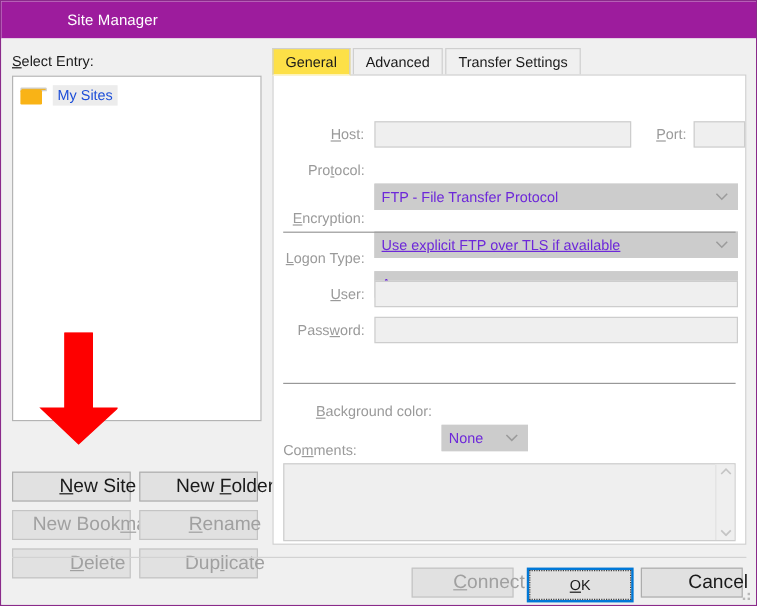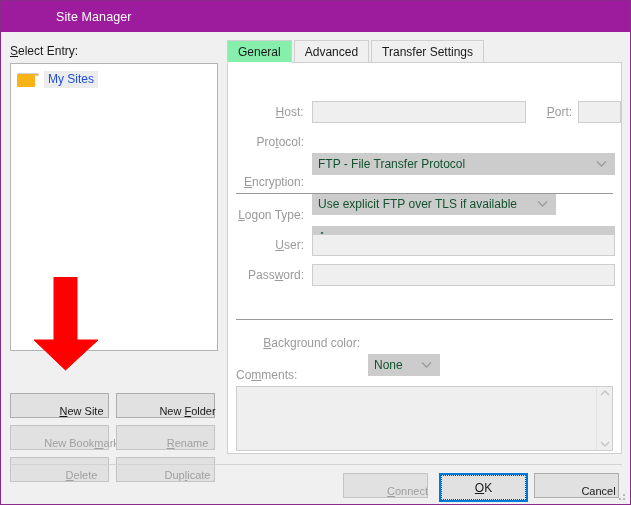--- a/index.html
+++ b/index.html
@@ -119,23 +119,23 @@
     white-space: nowrap;
   }
 
   
   .btn {
     box-sizing: border-box;
     background: #e1e1e1;
     border: 1px solid #adadad;
     color: #1a1a1a;
     font-family: "Liberation Sans", sans-serif;
-    font-size: 11px;
-    display: flex;
-    align-items: flex-end;
+    font-size: 16px;
+    display: flex;
+    align-items: center;
     justify-content: center;
     cursor: pointer;
     white-space: nowrap;
     user-select: none;
     padding-left: 44px;
   }
   .btn.disabled {
     color: #a0a0a0;
     background: #e1e1e1;
     border-color: #c4c4c4;
@@ -173,21 +173,21 @@
     background: #f0f0f0;
     border: 1px solid #cfcfcf;
     border-bottom: 1px solid #cfcfcf;
     font-size: 12px;
     color: #1a1a1a;
     margin-right: 2px;
     cursor: pointer;
     white-space: nowrap;
   }
   .tab.active {
-    background: #86efac;
+    background: #fde047;
     border: 1px solid #cfcfcf;
     border-bottom: 1px solid #ffffff;
     position: relative;
     z-index: 3;
   }
 
   .tabpanel {
     position: absolute;
     left: 226px; top: 30px;
     width: 395px;
@@ -221,21 +221,21 @@
     padding: 0 5px;
     display: flex;
     align-items: center;
   }
   .fcombo {
     box-sizing: border-box;
     background: #cccccc;
     border: 1px solid #cccccc;
     height: 22px;
     font-size: 12px;
-    color: #14532d;
+    color: #6d28d9;
     padding: 0 5px;
     display: flex;
     align-items: center;
     position: relative;
     margin-top: 44px;
   }
   .fcombo .caret {
     position: absolute;
     right: 7px;
     top: 50%;
@@ -400,21 +400,21 @@
         <span class="fcombo" style="margin-left:8px; width:303px;">
           <span>FTP - File Transfer Protocol</span>
           <svg class="caret" width="11" height="7" viewBox="0 0 11 7">
             <path d="M1 1 L5.5 5.5 L10 1" stroke="#9b9b9b" stroke-width="1.3" fill="none"></path>
           </svg>
         </span>
       </div>
 
       <div class="frow" style="left:0; top:108px; width:393px;">
         <span class="flabel" style="width:76px;"><u>E</u>ncryption:</span>
-        <span class="fcombo" style="margin-left:8px; width:244px;">
+        <span class="fcombo" style="margin-left:8px; width:303px;text-decoration:underline;">
           <span>Use explicit FTP over TLS if available</span>
           <svg class="caret" width="11" height="7" viewBox="0 0 11 7">
             <path d="M1 1 L5.5 5.5 L10 1" stroke="#9b9b9b" stroke-width="1.3" fill="none"></path>
           </svg>
         </span>
       </div>
 
       <div class="sep" style="left:8px; top:130px; width:377px;"></div>
 
       <div class="frow" style="left:0; top:141px; width:393px;">

